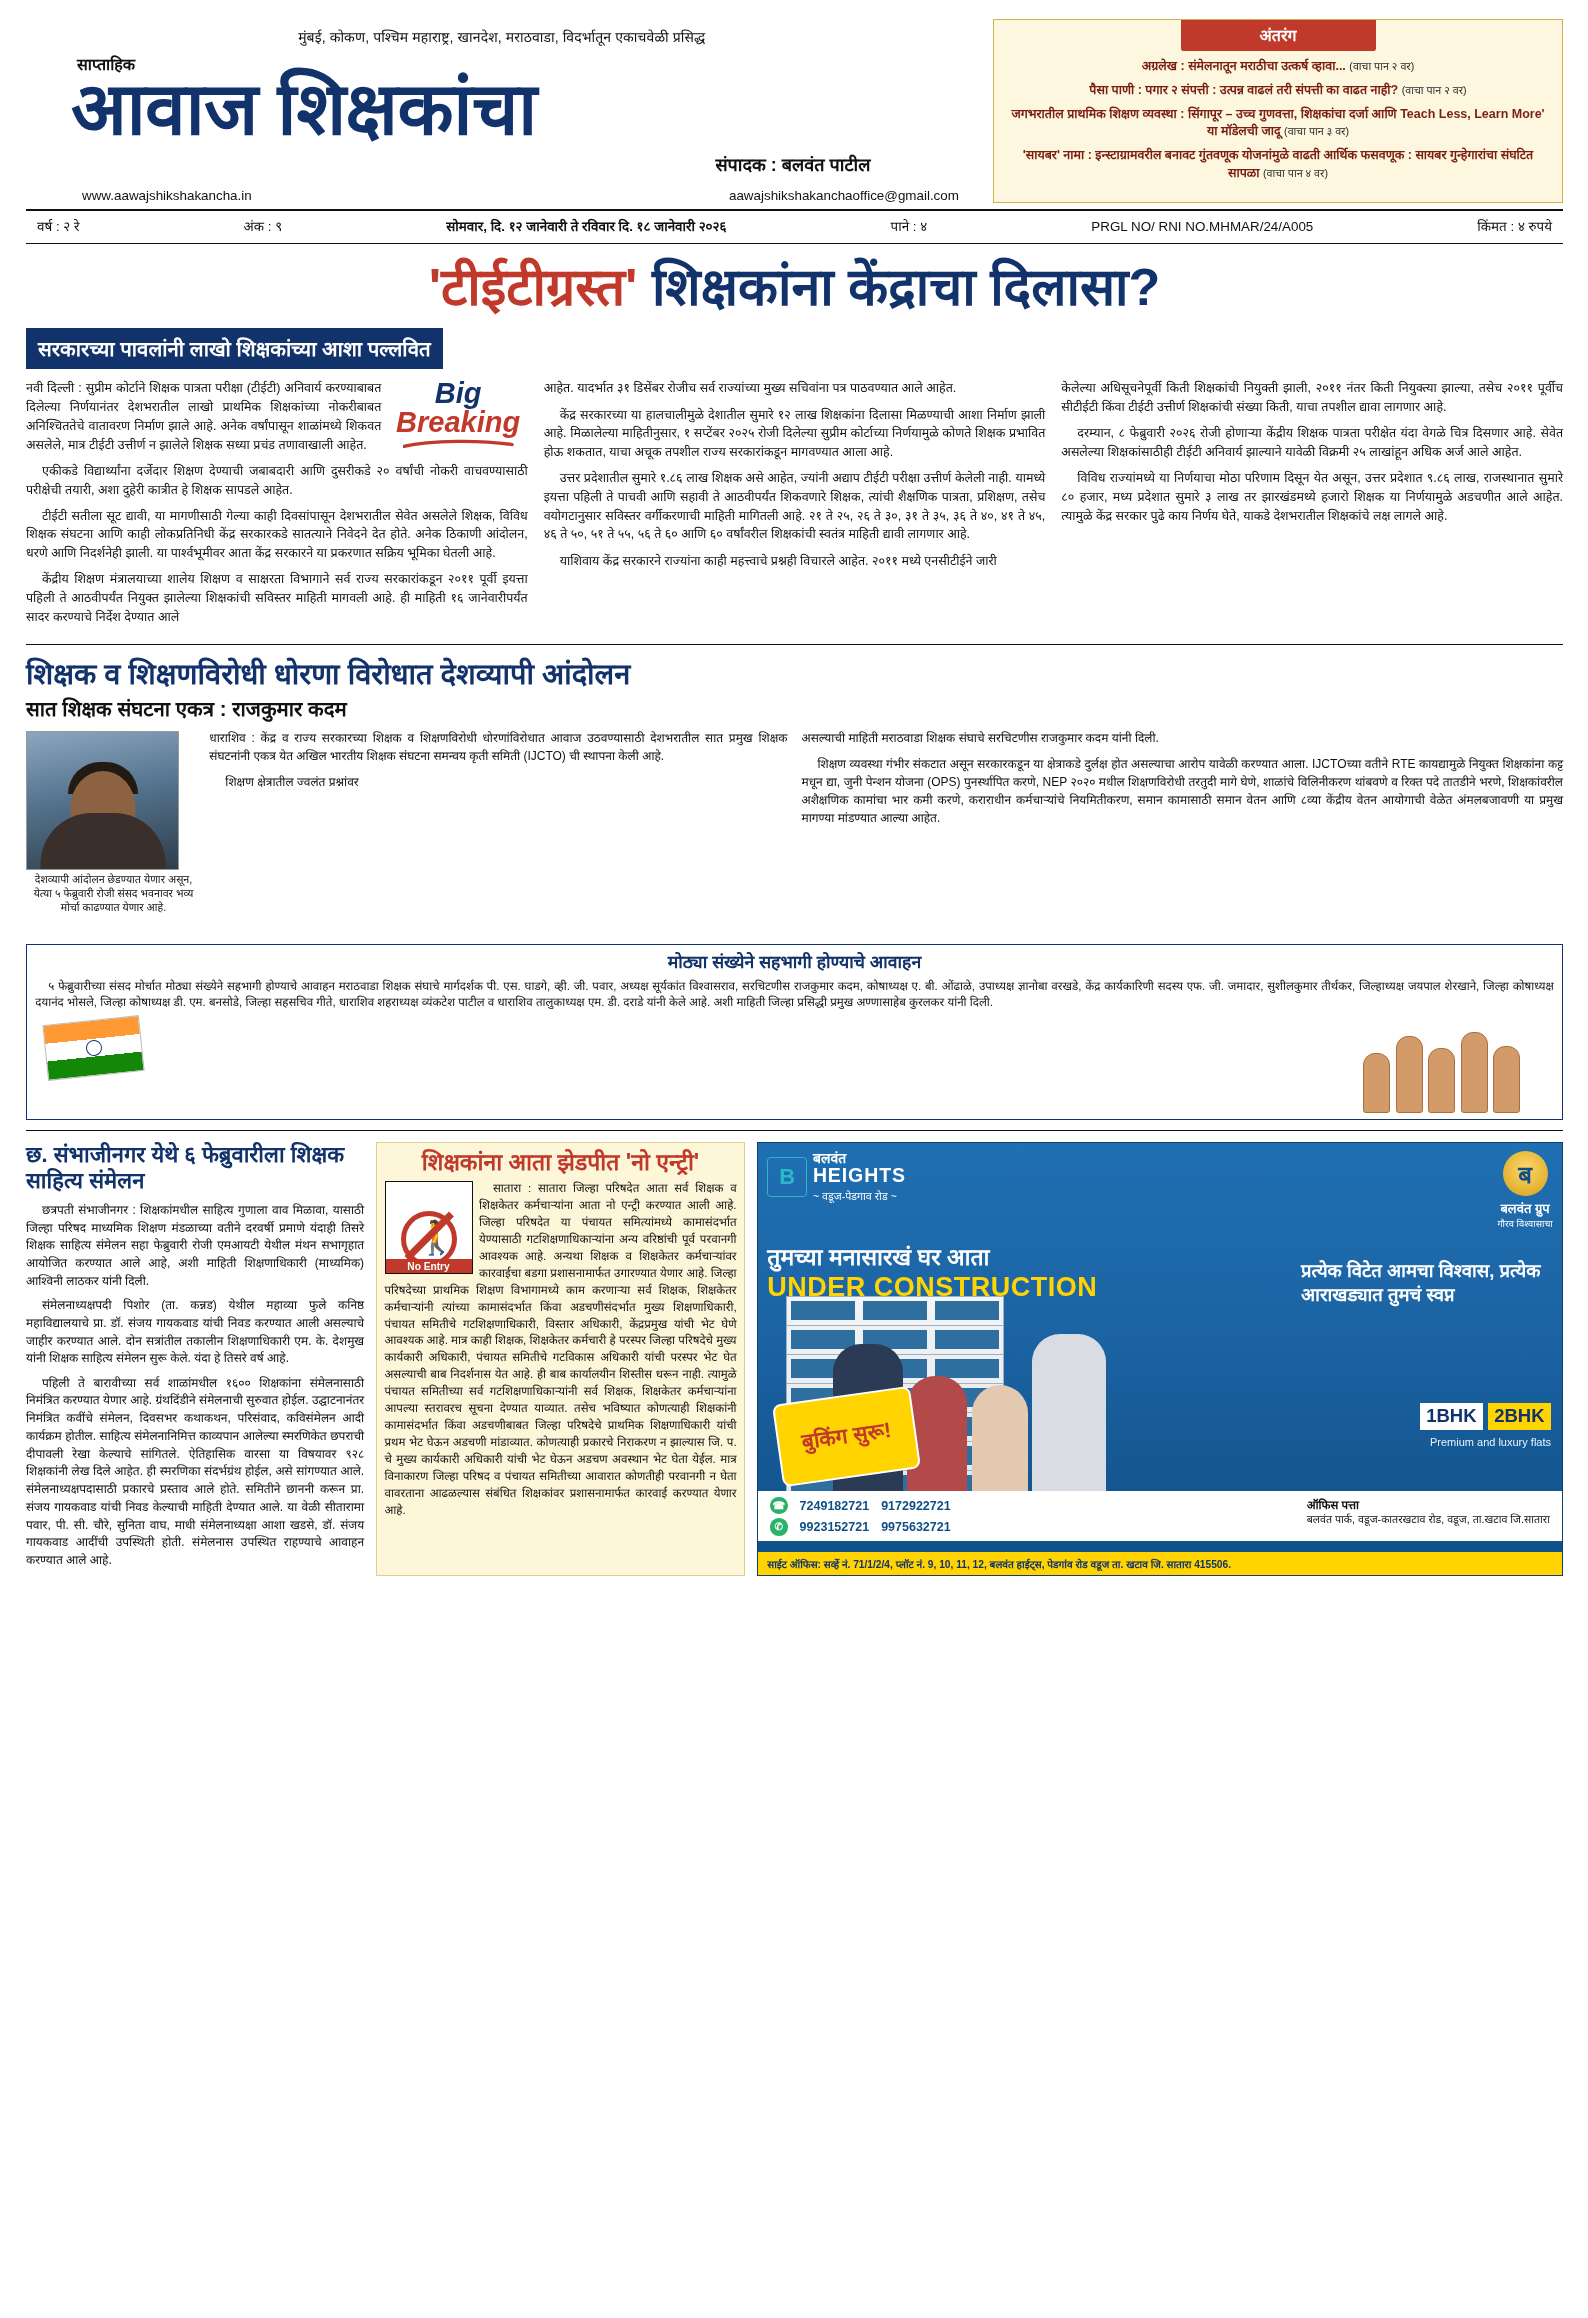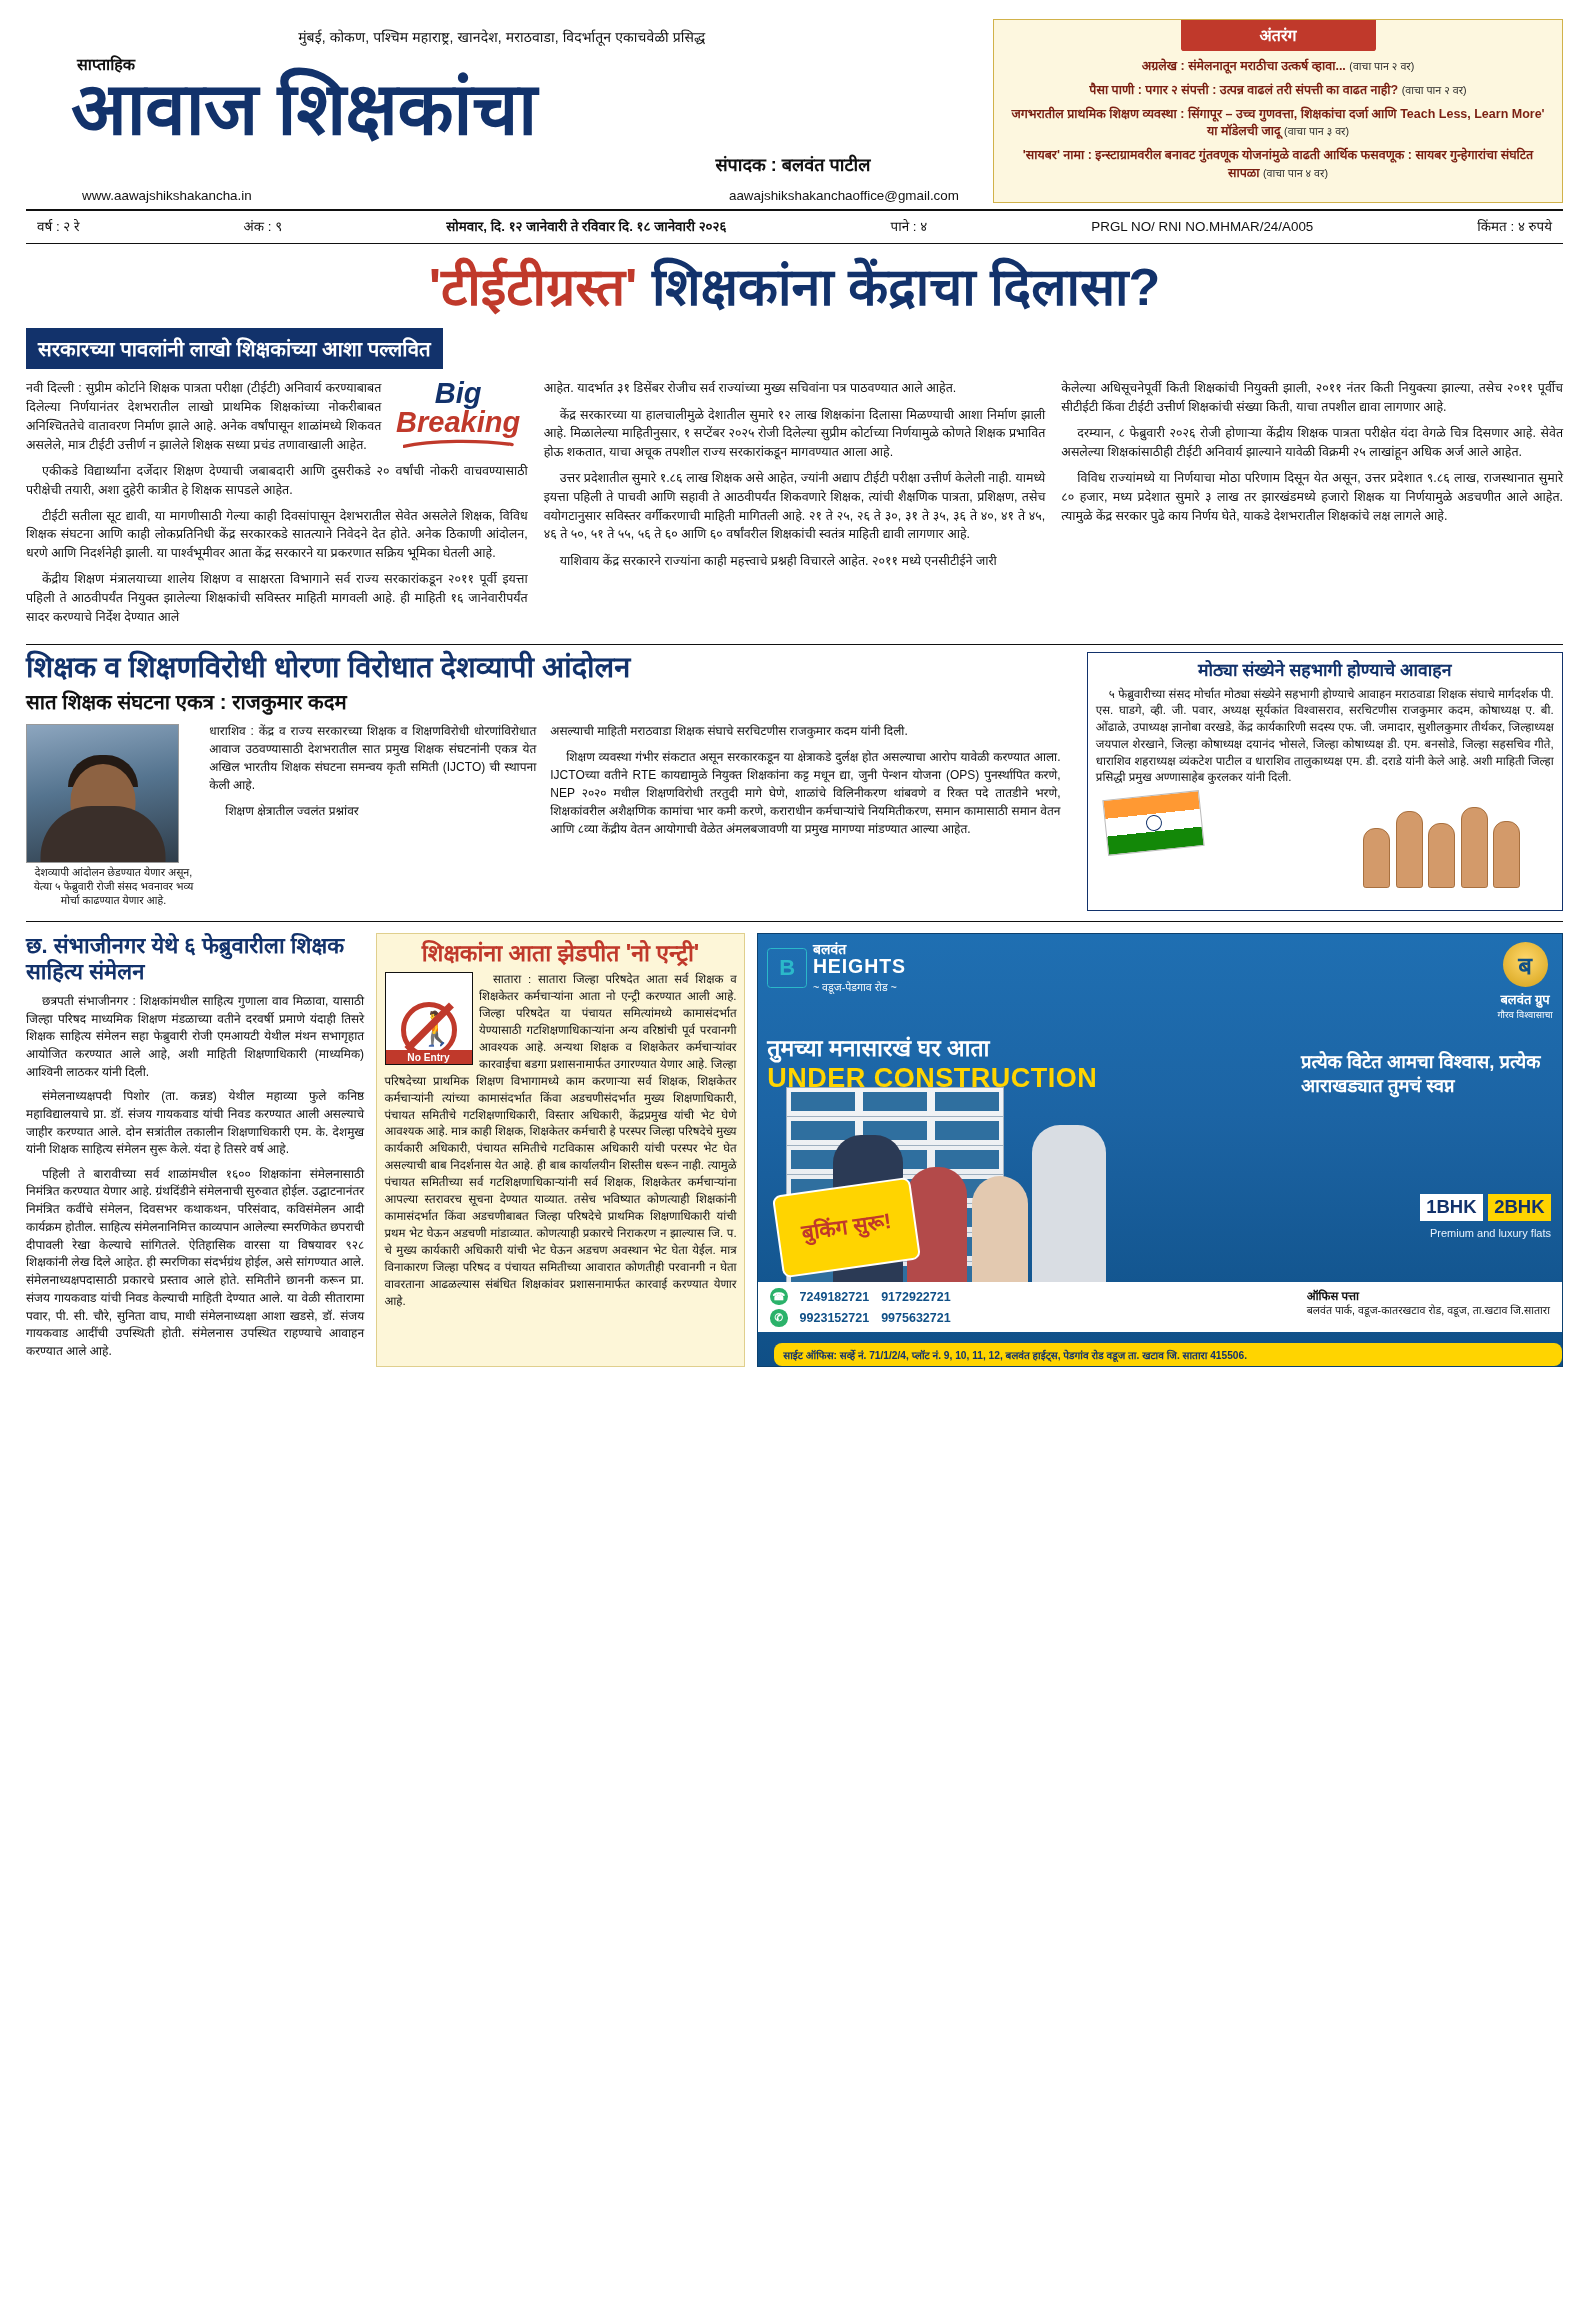--- a/index.html
+++ b/index.html
@@ -154,23 +154,24 @@
   }
   .bigbreak .bb2 {
     font-size: 29px; font-weight:bold; color:#c0392b; line-height:.98; font-style: italic;
   }
   .bb-swoosh { height: 10.2px; width: 111px; margin-top:1.9px;}
 
   
   .sec2 {
     display:flex;
     gap: 26px;
-    margin-top: 7px;
+    margin-top: 14px;
     border-bottom: 1.4px solid #111;
     padding-bottom: 9.3px;
+    flex-direction: column;
   }
   .sec2-left { flex: 1 1 66%; }
   .sec2-title {
     font-size: 29px; font-weight:bold; color:#12326b; line-height:1.1; margin-bottom: 2.8px;
   }
   .sec2-sub {
     font-size: 20.4px; font-weight:bold; color:#111; margin-bottom: 7.4px;
   }
   .sec2-cols { display:flex; gap: 14px; }
   .sec2-cols .col { font-size: 12px; }
@@ -338,22 +339,22 @@
     padding: 5.6px 12px; display:flex; justify-content: space-between; align-items:flex-start;
   }
   .ad-phones { display:flex; gap: 12px; align-items:center; font-size: 12.5px; font-weight:bold; color:#0f4f86; }
   .phone-ico {
     width: 17.6px; height: 17.6px; border-radius:50%; background:#2bb26a; color:#fff;
     display:flex; align-items:center; justify-content:center; font-size: 10.2px;
   }
   .ad-office { font-size: 10.7px; line-height:1.35; max-width: 325px; }
   .ad-office b { display:block; font-size: 11.6px; }
   .ad-bottom {
-    position:absolute; left:16px; right:0; bottom:0; background:#ffd400; color:#12326b;
-    font-size: 10.2px; padding: 4.6px 9.3px; font-weight:bold;border-radius:8px;
+    position:absolute; left:0; right:0; bottom:0; background:#ffd400; color:#12326b;
+    font-size: 10.2px; padding: 4.6px 9.3px; font-weight:bold;
   }
 </style>
 </head>
 <body>
 
 <div class="page">
 
   <div class="masthead">
     <div class="mast-left">
       <div class="mast-strap">मुंबई, कोकण, पश्चिम महाराष्ट्र, खानदेश, मराठवाडा, विदर्भातून एकाचवेळी प्रसिद्ध</div>

